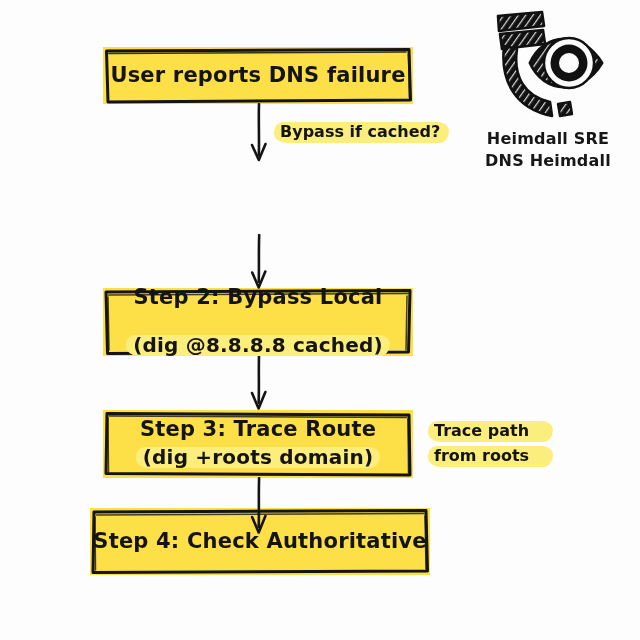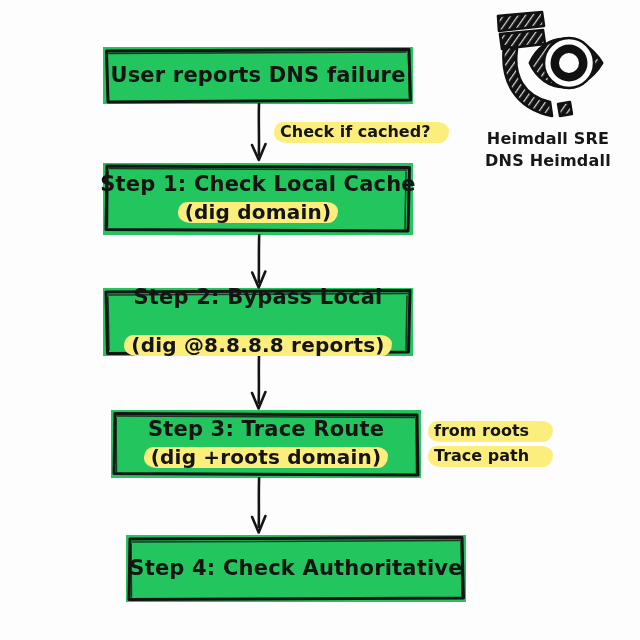--- a/index.html
+++ b/index.html
@@ -16,21 +16,21 @@
   #canvas {
     position: relative;
     width: 640px;
     height: 640px;
   }
 
   
   .node {
     position: absolute;
     box-sizing: border-box;
-    background: #22c55e;
+    background: #fde047;
     display: flex;
     flex-direction: column;
     align-items: center;
     justify-content: center;
     text-align: center;
     color: #141414;
   }
   .node .sketch-frame {
     position: absolute;
     inset: 0;
@@ -168,77 +168,67 @@
     </svg>
     <div class="line primary">User reports DNS failure</div>
   </div>
 
   <svg class="arrow" style="left:246px; top:103px; width:26px; height:60px;" viewBox="0 0 26 60" aria-hidden="true">
     <path d="M13 1 C12.4 18, 13.4 36, 12.8 52" fill="none" stroke="#141414" stroke-width="2.6" stroke-linecap="round"></path>
     <path d="M6 42 L12.8 57 L19.5 41" fill="none" stroke="#141414" stroke-width="2.6" stroke-linecap="round" stroke-linejoin="round"></path>
   </svg>
 
   <div class="annot" style="left:274px; top:120px; width:175px;">
-    <span class="arow hl"><span>Check if cached?</span></span>
-  </div>
-
-  <div class="node" style="left:103px; top:163px; width:310px; height:72px;">
-    <svg class="sketch-frame" viewBox="0 0 310 72" preserveAspectRatio="none" aria-hidden="true">
-      <path d="M4 3 L306.5 4.5 L305 68 L3 66.5 Z" fill="none" stroke="#141414" stroke-width="3" stroke-linejoin="round" stroke-linecap="round"></path>
-      <path d="M6.5 5.5 L304 7 M303 9 L302 66 M5 8 L4.5 64" fill="none" stroke="#141414" stroke-width="1.5" stroke-linecap="round" opacity="0.8"></path>
-    </svg>
-    <div class="line primary">Step 1: Check Local Cache</div>
-    <div class="line mono-cmd">
-      <span class="hl"><span>(dig domain)</span></span>
-    </div>
-  </div>
+    <span class="arow hl"><span>Bypass if cached?</span></span>
+  </div>
+
 
   <svg class="arrow" style="left:246px; top:234px; width:26px; height:56px;" viewBox="0 0 26 56" aria-hidden="true">
     <path d="M13.2 1 C12.6 17, 13.2 33, 12.7 48" fill="none" stroke="#141414" stroke-width="2.6" stroke-linecap="round"></path>
     <path d="M6.2 38.5 L12.7 53.5 L19.3 37.5" fill="none" stroke="#141414" stroke-width="2.6" stroke-linecap="round" stroke-linejoin="round"></path>
   </svg>
 
   <div class="node" style="left:103px; top:288px; width:310px; height:68px;gap:20px;">
     <svg class="sketch-frame" viewBox="0 0 310 68" preserveAspectRatio="none" aria-hidden="true">
       <path d="M3 4 L307 2.5 L305.5 64 L4.5 65.5 Z" fill="none" stroke="#141414" stroke-width="3" stroke-linejoin="round" stroke-linecap="round"></path>
       <path d="M5.5 7 L305 5.5 M5 9 L6 62 M304 8 L303 62" fill="none" stroke="#141414" stroke-width="1.5" stroke-linecap="round" opacity="0.8"></path>
     </svg>
     <div class="line primary">Step 2: Bypass Local</div>
     <div class="line mono-cmd">
-      <span class="hl"><span>(dig @8.8.8.8 reports)</span></span>
+      <span class="hl"><span>(dig @8.8.8.8 cached)</span></span>
     </div>
   </div>
 
   <svg class="arrow" style="left:246px; top:355px; width:26px; height:56px;" viewBox="0 0 26 56" aria-hidden="true">
     <path d="M13 1 C12.5 17, 13.3 33, 12.6 48" fill="none" stroke="#141414" stroke-width="2.6" stroke-linecap="round"></path>
     <path d="M6 38 L12.6 53.5 L19.4 37" fill="none" stroke="#141414" stroke-width="2.6" stroke-linecap="round" stroke-linejoin="round"></path>
   </svg>
 
-  <div class="node" style="left:111px; top:410px; width:310px; height:68px;">
+  <div class="node" style="left:103px; top:410px; width:310px; height:68px;">
     <svg class="sketch-frame" viewBox="0 0 310 68" preserveAspectRatio="none" aria-hidden="true">
       <path d="M4 3.5 L306 5 L307 65 L3 63.5 Z" fill="none" stroke="#141414" stroke-width="3" stroke-linejoin="round" stroke-linecap="round"></path>
       <path d="M6.5 6 L303.5 7.5 M5 8 L5.5 62 M305 9 L305.5 63" fill="none" stroke="#141414" stroke-width="1.5" stroke-linecap="round" opacity="0.8"></path>
     </svg>
     <div class="line primary">Step 3: Trace Route</div>
     <div class="line mono-cmd">
       <span class="hl"><span>(dig +roots domain)</span></span>
     </div>
   </div>
 
   <div class="annot" style="left:428px; top:419px; width:125px;">
+    <span class="arow hl"><span>Trace path</span></span>
     <span class="arow hl"><span>from roots</span></span>
-    <span class="arow hl"><span>Trace path</span></span>
   </div>
 
   <svg class="arrow" style="left:246px; top:477px; width:26px; height:58px;" viewBox="0 0 26 58" aria-hidden="true">
     <path d="M13.1 1 C12.5 18, 13.2 35, 12.7 50" fill="none" stroke="#141414" stroke-width="2.6" stroke-linecap="round"></path>
     <path d="M6.1 40 L12.7 55.5 L19.4 39" fill="none" stroke="#141414" stroke-width="2.6" stroke-linecap="round" stroke-linejoin="round"></path>
   </svg>
 
-  <div class="node" style="left:90px; top:535px; width:340px; height:67px;margin-left:36px;">
+  <div class="node" style="left:90px; top:508px; width:340px; height:67px;">
     <svg class="sketch-frame" viewBox="0 0 340 67" preserveAspectRatio="none" aria-hidden="true">
       <path d="M4 4 L336 2.5 L337.5 63 L3 64.5 Z" fill="none" stroke="#141414" stroke-width="3" stroke-linejoin="round" stroke-linecap="round"></path>
       <path d="M6.5 7 L334 5.5 M5 9 L5.5 62 M335 8 L336 61" fill="none" stroke="#141414" stroke-width="1.5" stroke-linecap="round" opacity="0.8"></path>
     </svg>
     <div class="line primary">Step 4: Check Authoritative</div>
   </div>
 
 </div>
 
 </body></html>

